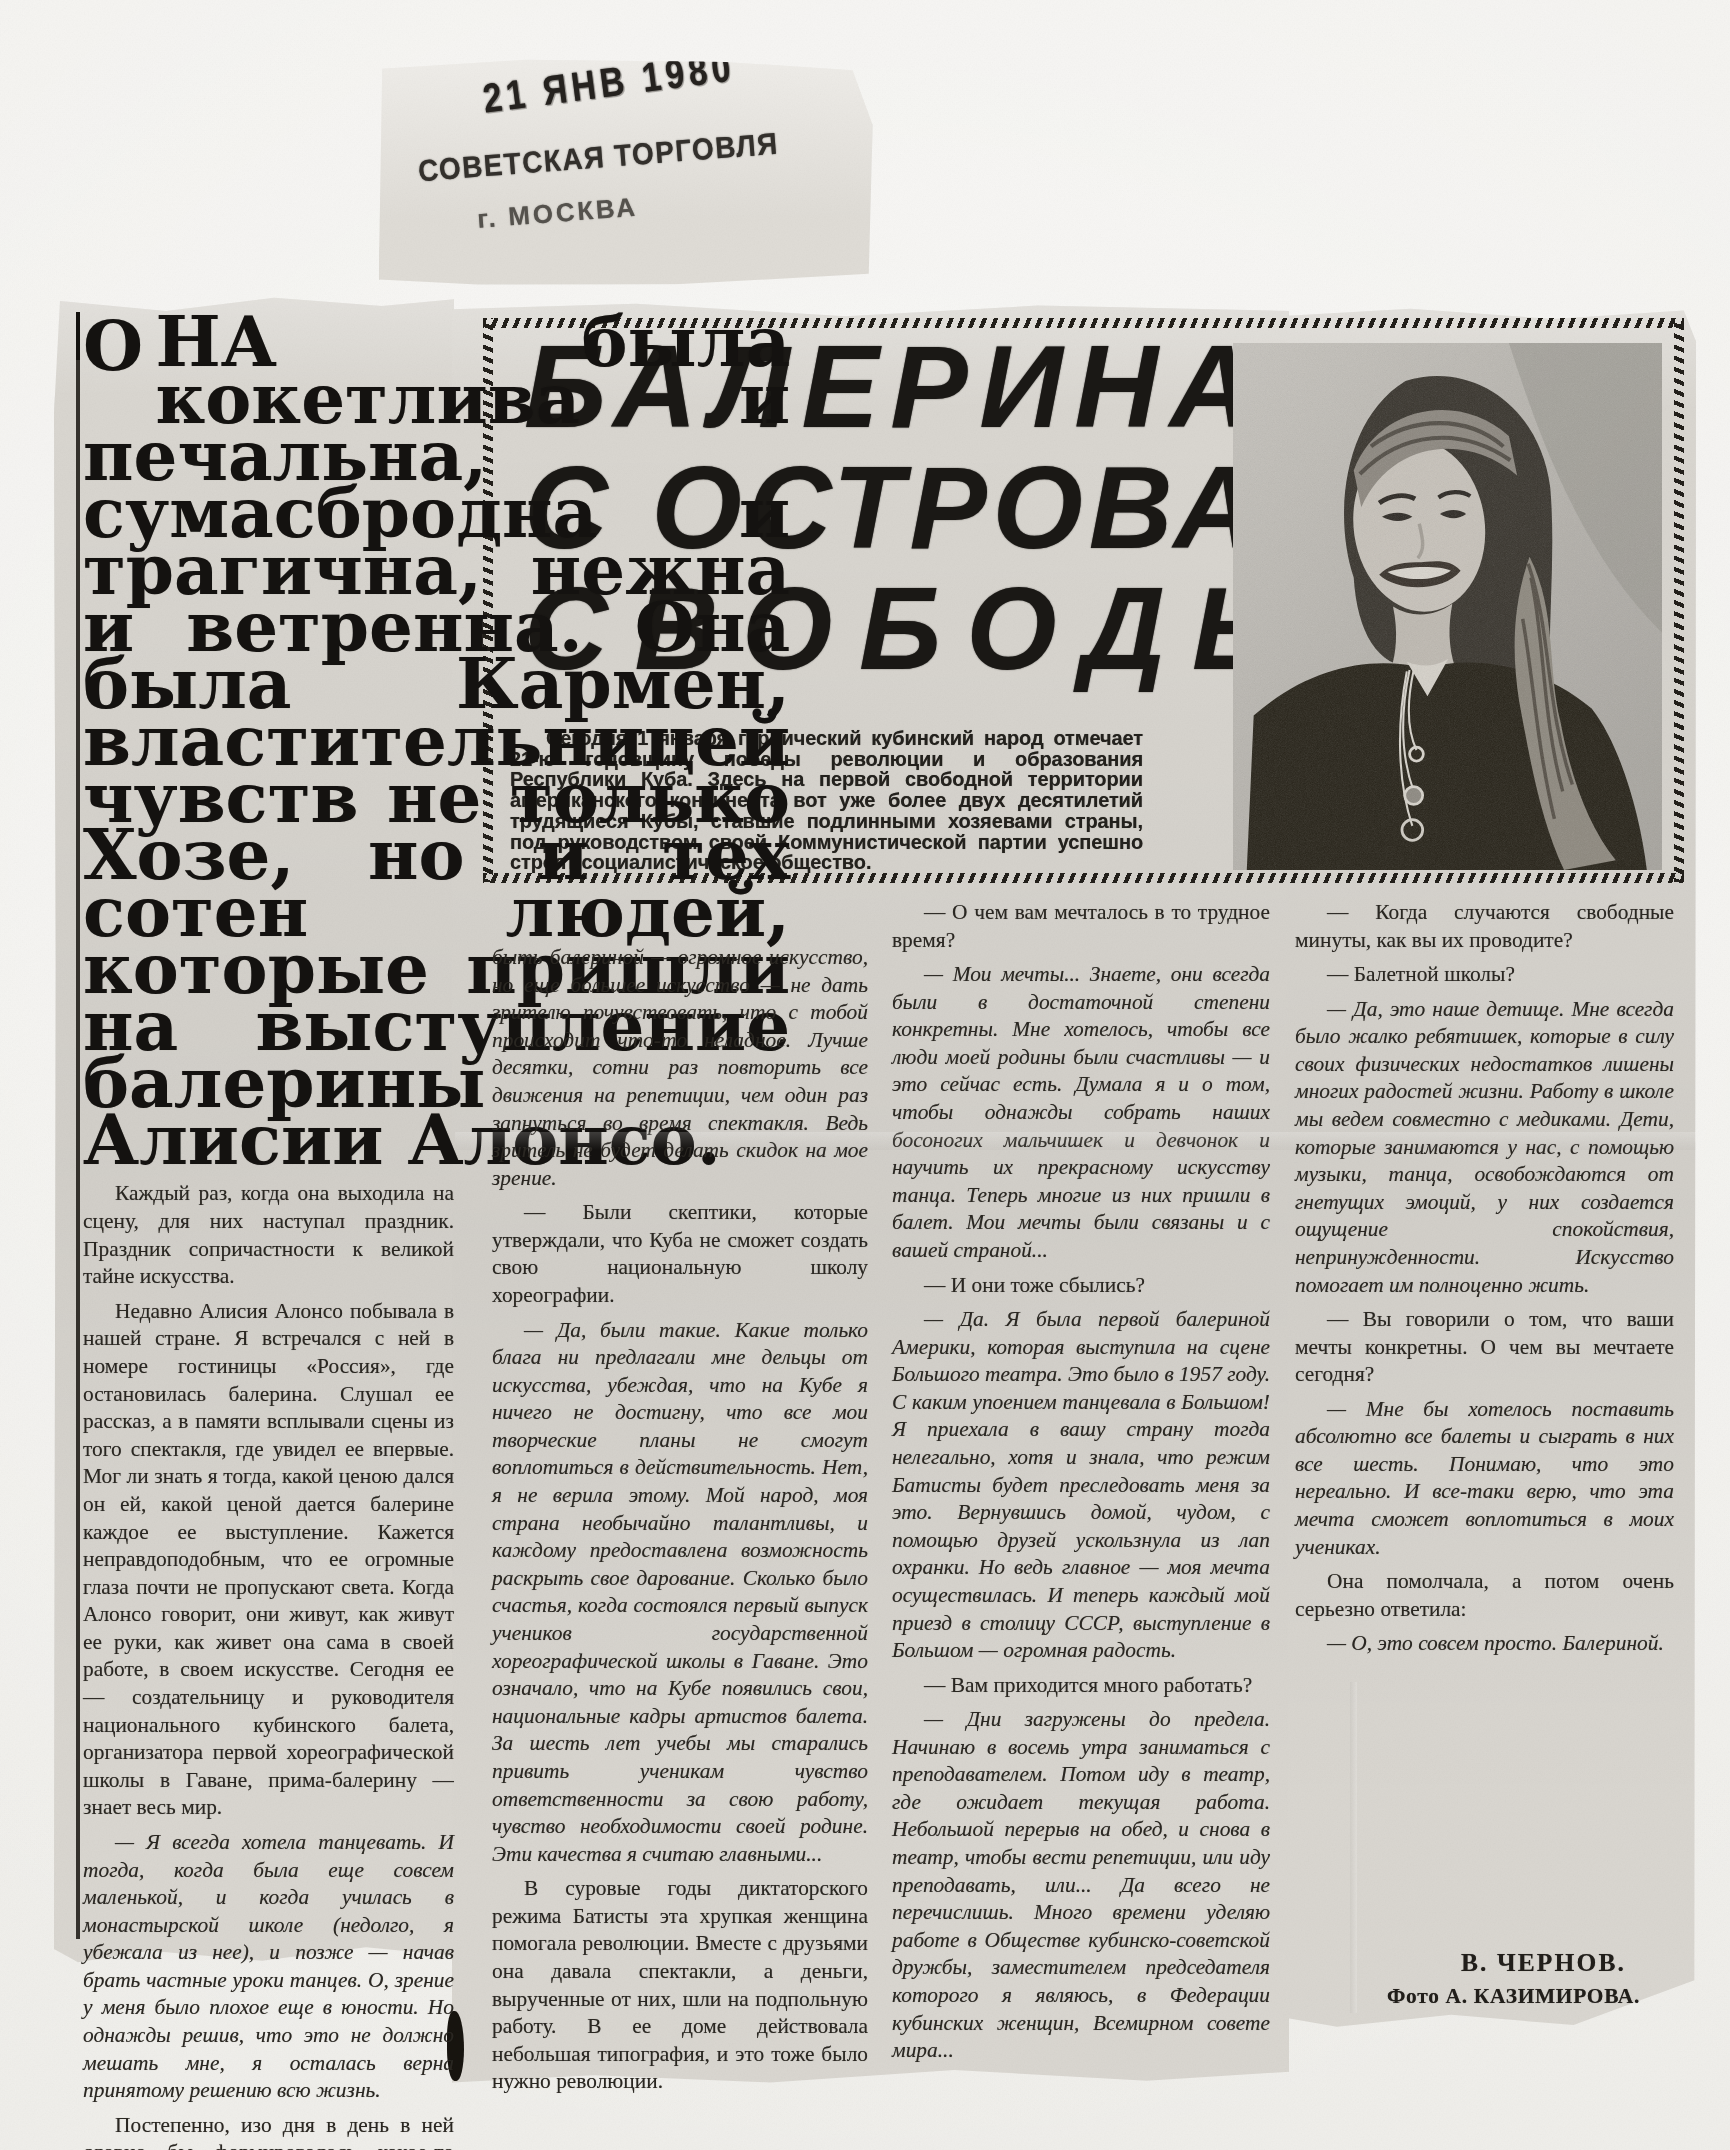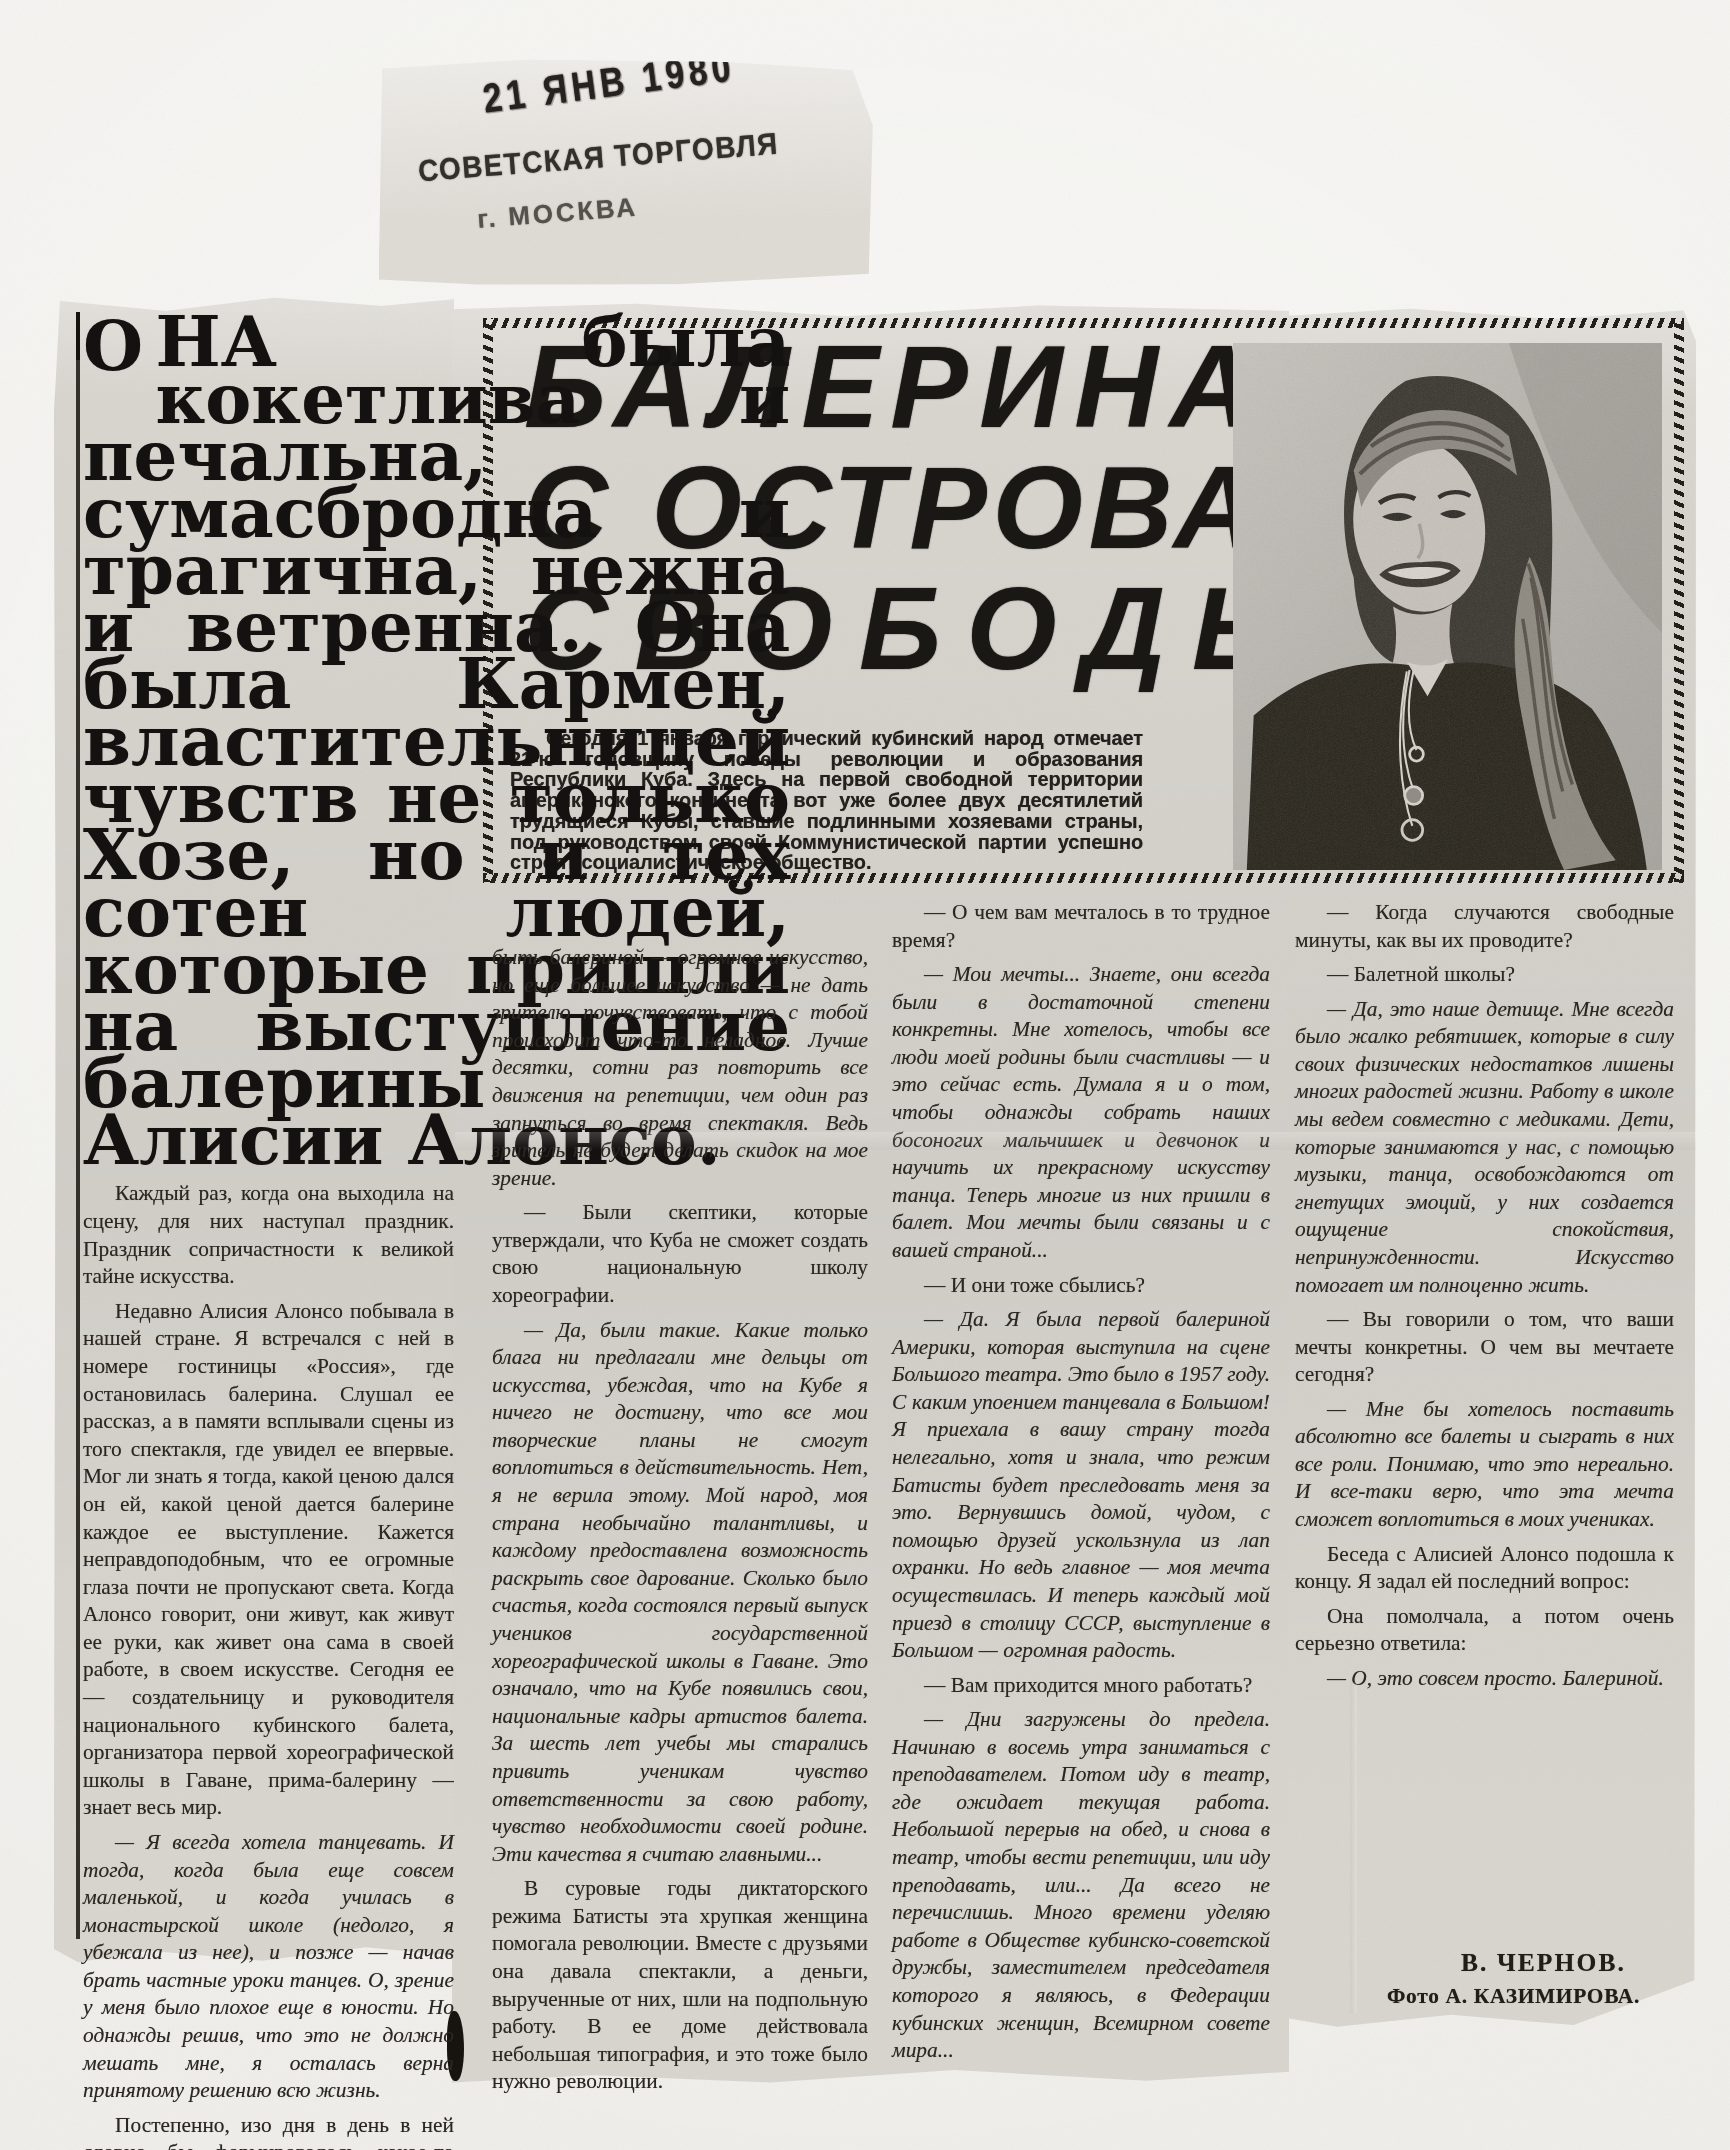--- a/index.html
+++ b/index.html
@@ -169,22 +169,21 @@
     <p class="para question">— И они тоже сбылись?</p>
     <p class="para italic">— Да. Я была первой балериной Америки, которая выступила на сцене Большого театра. Это было в 1957 году. С каким упоением танцевала в Большом! Я приехала в вашу страну тогда нелегально, хотя и знала, что режим Батисты будет преследовать меня за это. Вернувшись домой, чудом, с помощью друзей ускользнула из лап охранки. Но ведь главное — моя мечта осуществилась. И теперь каждый мой приезд в столицу СССР, выступление в Большом — огромная радость.</p>
     <p class="para question">— Вам приходится много работать?</p>
     <p class="para italic">— Дни загружены до предела. Начинаю в восемь утра заниматься с преподавателем. Потом иду в театр, где ожидает текущая работа. Небольшой перерыв на обед, и снова в театр, чтобы вести репетиции, или иду преподавать, или... Да всего не перечислишь. Много времени уделяю работе в Обществе кубинско-советской дружбы, заместителем председателя которого я являюсь, в Федерации кубинских женщин, Всемирном совете мира...</p>
   </section>
 <section class="col col4">
     <p class="para question">— Когда случаются свободные минуты, как вы их проводите?</p>
     <p class="para question">— Балетной школы?</p>
     <p class="para italic">— Да, это наше детище. Мне всегда было жалко ребятишек, которые в силу своих физических недостатков лишены многих радостей жизни. Работу в школе мы ведем совместно с медиками. Дети, которые занимаются у нас, с помощью музыки, танца, освобождаются от гнетущих эмоций, у них создается ощущение спокойствия, непринужденности. Искусство помогает им полноценно жить.</p>
     <p class="para question">— Вы говорили о том, что ваши мечты конкретны. О чем вы мечтаете сегодня?</p>
-    <p class="para italic">— Мне бы хотелось поставить абсолютно все балеты и сыграть в них все роли. Понимаю, что это нереально. И все-таки верю, что эта мечта сможет воплотиться в моих учениках.</p>
-    <p class="para normal">Беседа с Алисией Алонсо подошла к концу. Я задал ей последний вопрос:</p>
+    <p class="para italic">— Мне бы хотелось поставить абсолютно все балеты и сыграть в них все шесть. Понимаю, что это нереально. И все-таки верю, что эта мечта сможет воплотиться в моих учениках.</p>
     <p class="para normal">Она помолчала, а потом очень серьезно ответила:</p>
     <p class="para italic">— О, это совсем просто. Балериной.</p>
   </section>
 
 <div class="byline">
   <div class="byline-author">В. ЧЕРНОВ.</div>
   <div class="byline-credit">Фото А. КАЗИМИРОВА.</div>
 </div>
 
 <div class="crease-h"></div>

